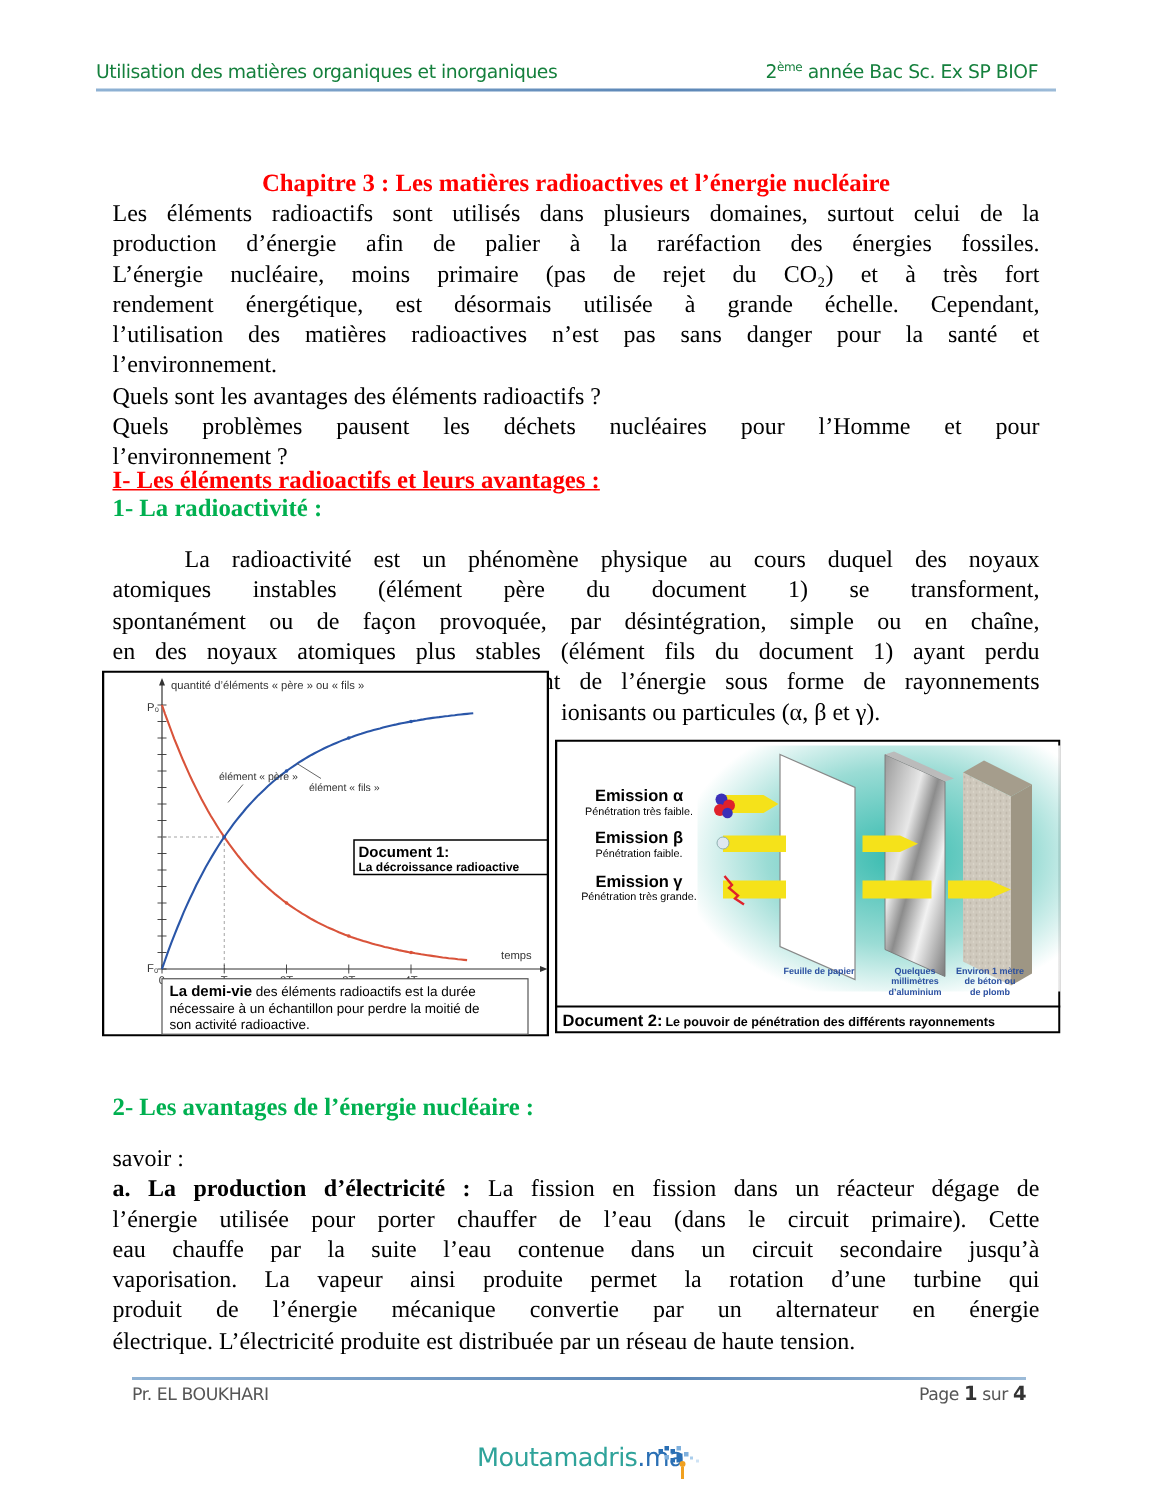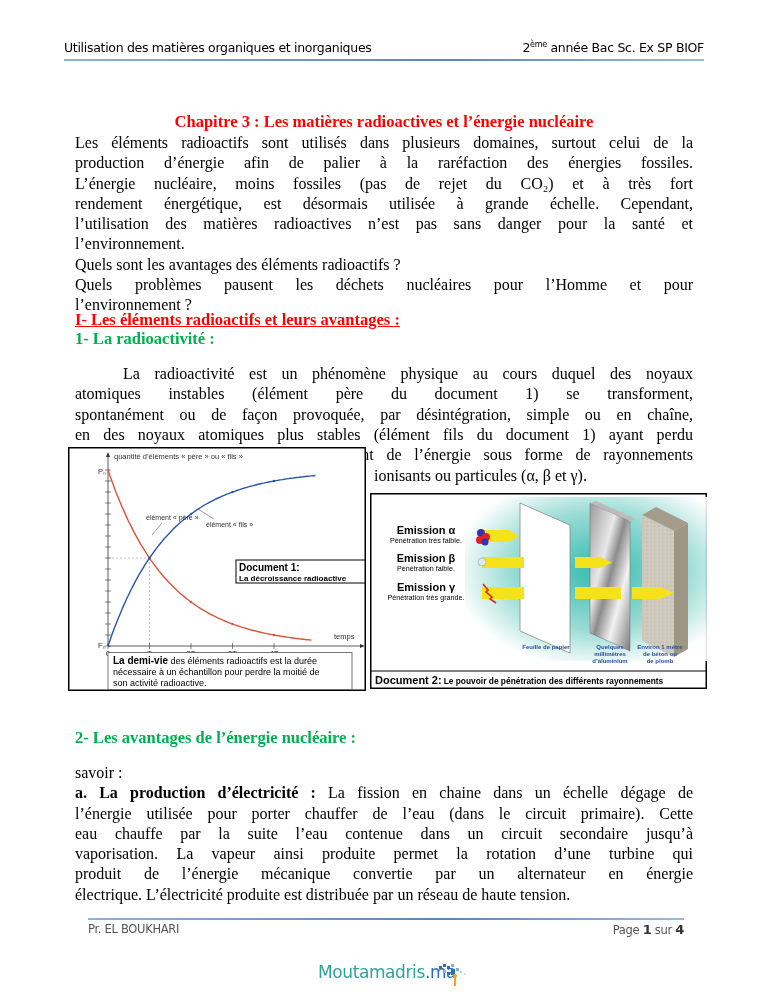--- a/index.html
+++ b/index.html
@@ -1,17 +1,17 @@
 <!DOCTYPE html>
 <html><head>
 <meta charset="utf-8">
 <style>
   html, body { margin:0; padding:0; background:#ffffff; }
   body { width:768px; height:994px; position:relative; overflow:hidden; font-family:"Liberation Serif", serif; color:#000; }
-  .hdr { position:absolute; left:64px; right:64px; top:38px; height:20px; font-family:"DejaVu Sans", sans-serif; font-size:12.5px; color:#000000; letter-spacing:-0.3px; }
+  .hdr { position:absolute; left:64px; right:76px; top:38px; height:20px; font-family:"DejaVu Sans", sans-serif; font-size:12.5px; color:#15803d; letter-spacing:-0.3px; }
   .hdr .l { position:absolute; left:0; top:2px; }
   .hdr .r { position:absolute; right:0; top:2px; }
   .hdr sup { font-size:8px; }
   .hdr-line { position:absolute; left:64px; right:64px; top:59px; height:2px; background:linear-gradient(90deg,#8fb2d4,#5b86b6 60%,#9cbbd8); }
   .title { position:absolute; left:0; right:0; top:86px; text-align:center; font-weight:bold; font-size:16.5px; color:#ff0000;margin-top:26px; }
   .p { position:absolute; left:75px; width:618px; font-size:16px; line-height:20.3px; text-align:justify;margin-top:16px; }
   .p .line { display:block; text-align:justify; text-align-last:justify; white-space:nowrap; }
   .p .line.last { text-align-last:left; }
   .h-red { position:absolute; left:75px; font-weight:bold; font-size:16.5px; color:#ff0000;text-decoration:underline; }
   .h-green { position:absolute; left:75px; font-weight:bold; font-size:16.5px; color:#00b050; }
@@ -33,21 +33,21 @@
   <span class="l">Utilisation des matières organiques et inorganiques</span>
   <span class="r"><span>2</span><sup>ème</sup><span> année Bac Sc. Ex SP  BIOF</span></span>
 </div>
 <div class="hdr-line"></div>
 
 <div class="title">Chapitre 3 : Les matières radioactives et l’énergie nucléaire</div>
 
 <div class="p" style="top:117px;">
   <span class="line">Les éléments radioactifs sont utilisés dans plusieurs domaines, surtout celui de la</span>
   <span class="line">production d’énergie afin de palier à la raréfaction des énergies fossiles.</span>
-  <span class="line">L’énergie nucléaire, moins fossiles (pas de rejet du CO₂) et à très fort</span>
+  <span class="line">L’énergie nucléaire, moins primaire (pas de rejet du CO₂) et à très fort</span>
   <span class="line">rendement énergétique, est désormais utilisée à grande échelle. Cependant,</span>
   <span class="line">l’utilisation des matières radioactives n’est pas sans danger pour la santé et</span>
   <span class="line last">l’environnement.</span>
   <span class="line last">Quels sont les avantages des éléments radioactifs ?</span>
   <span class="line">Quels problèmes pausent les déchets nucléaires pour l’Homme et pour</span>
   <span class="line last">l’environnement ?</span>
 </div>
 
 <div class="h-red" style="top:310px;">I- Les éléments radioactifs et leurs avantages :</div>
 <div class="h-green" style="top:329px;">1- La radioactivité :</div>
@@ -203,21 +203,21 @@
       <text x="290" y="170" font-size="6" font-weight="bold" fill="#2a4fa0" text-anchor="middle">de plomb</text>
     </g>
 
   <line x1="0" y1="178" x2="337" y2="178" stroke="#000" stroke-width="1.2"></line>
   <text x="5" y="191" font-size="11" font-weight="bold" font-family="Liberation Serif, serif"><tspan>Document 2:</tspan><tspan font-size="8.4" dx="2">Le pouvoir de pénétration des différents rayonnements</tspan></text>
 </svg>
 
 <div class="h-green" style="top:728px;">2- Les avantages de l’énergie nucléaire :</div>
 <div class="p" style="top:747px;">
   <span class="line last">savoir :</span>
-  <span class="line"><b>a. La production d’électricité :</b><span> La fission en chaine dans un échelle dégage de</span></span>
+  <span class="line"><b>a. La production d’électricité :</b><span> La fission en fission dans un réacteur dégage de</span></span>
   <span class="line">l’énergie utilisée pour porter chauffer de l’eau (dans le circuit primaire). Cette</span>
   <span class="line">eau chauffe par la suite l’eau contenue dans un circuit secondaire jusqu’à</span>
   <span class="line">vaporisation. La vapeur ainsi produite permet la rotation d’une turbine qui</span>
   <span class="line">produit de l’énergie mécanique convertie par un alternateur en énergie</span>
   <span class="line last">électrique. L’électricité produite est distribuée par un réseau de haute tension.</span>
 </div>
 
 <div class="foot-line"></div>
 <div class="foot-l">Pr. EL BOUKHARI</div>
 <div class="foot-r"><span>Page </span><b>1</b><span> sur </span><b>4</b></div>

